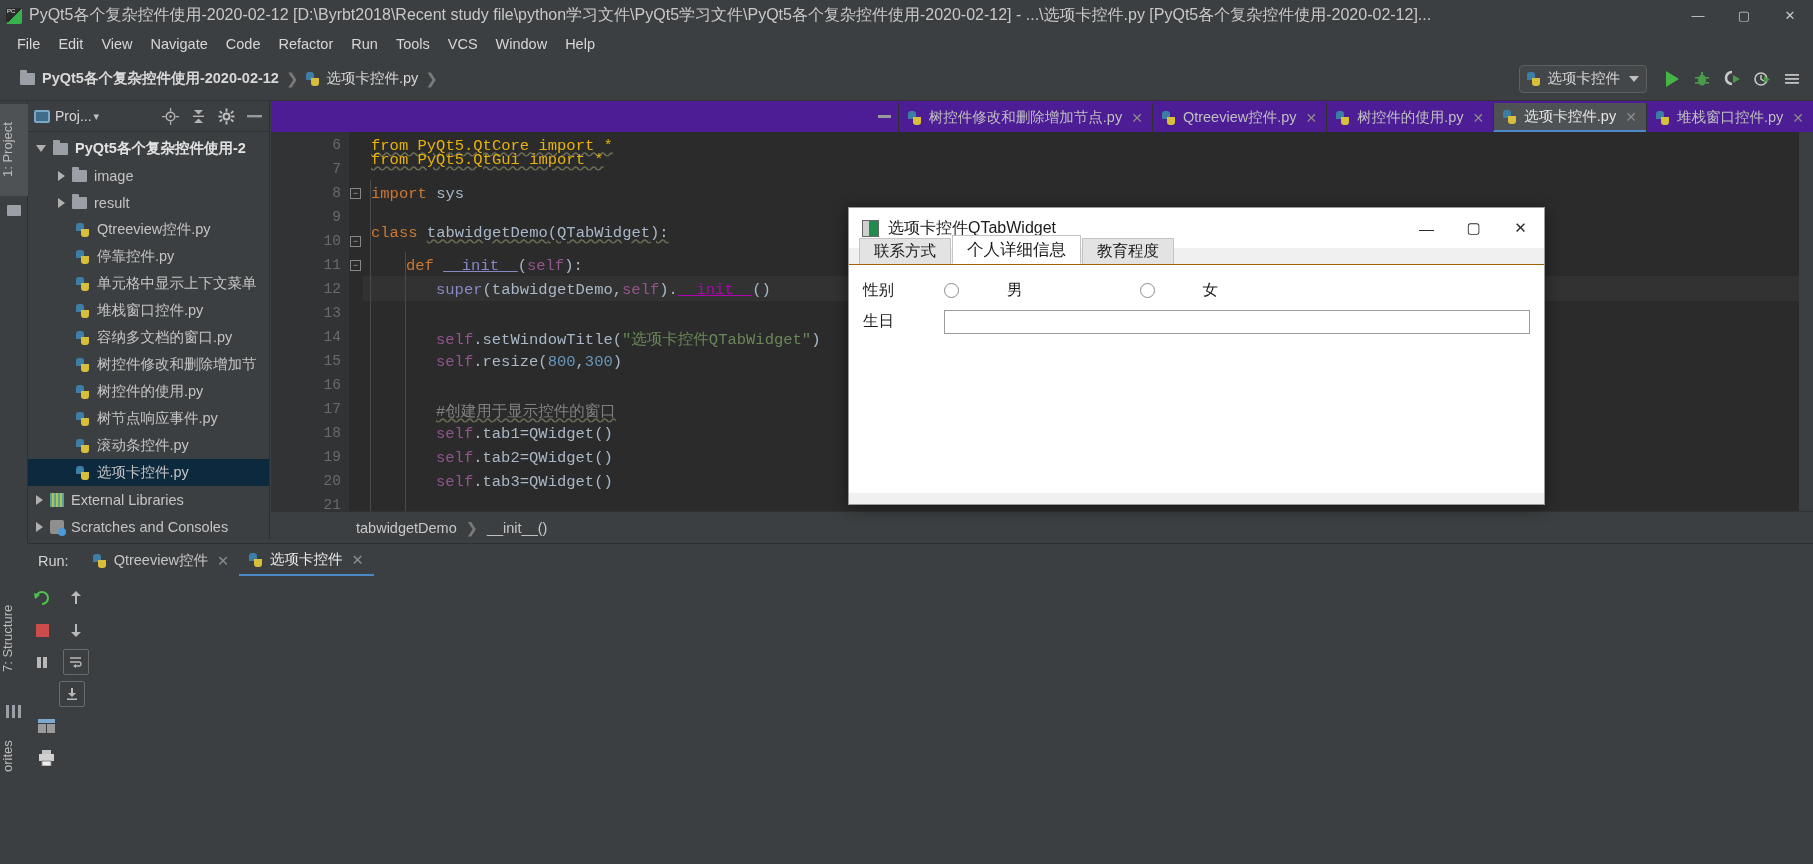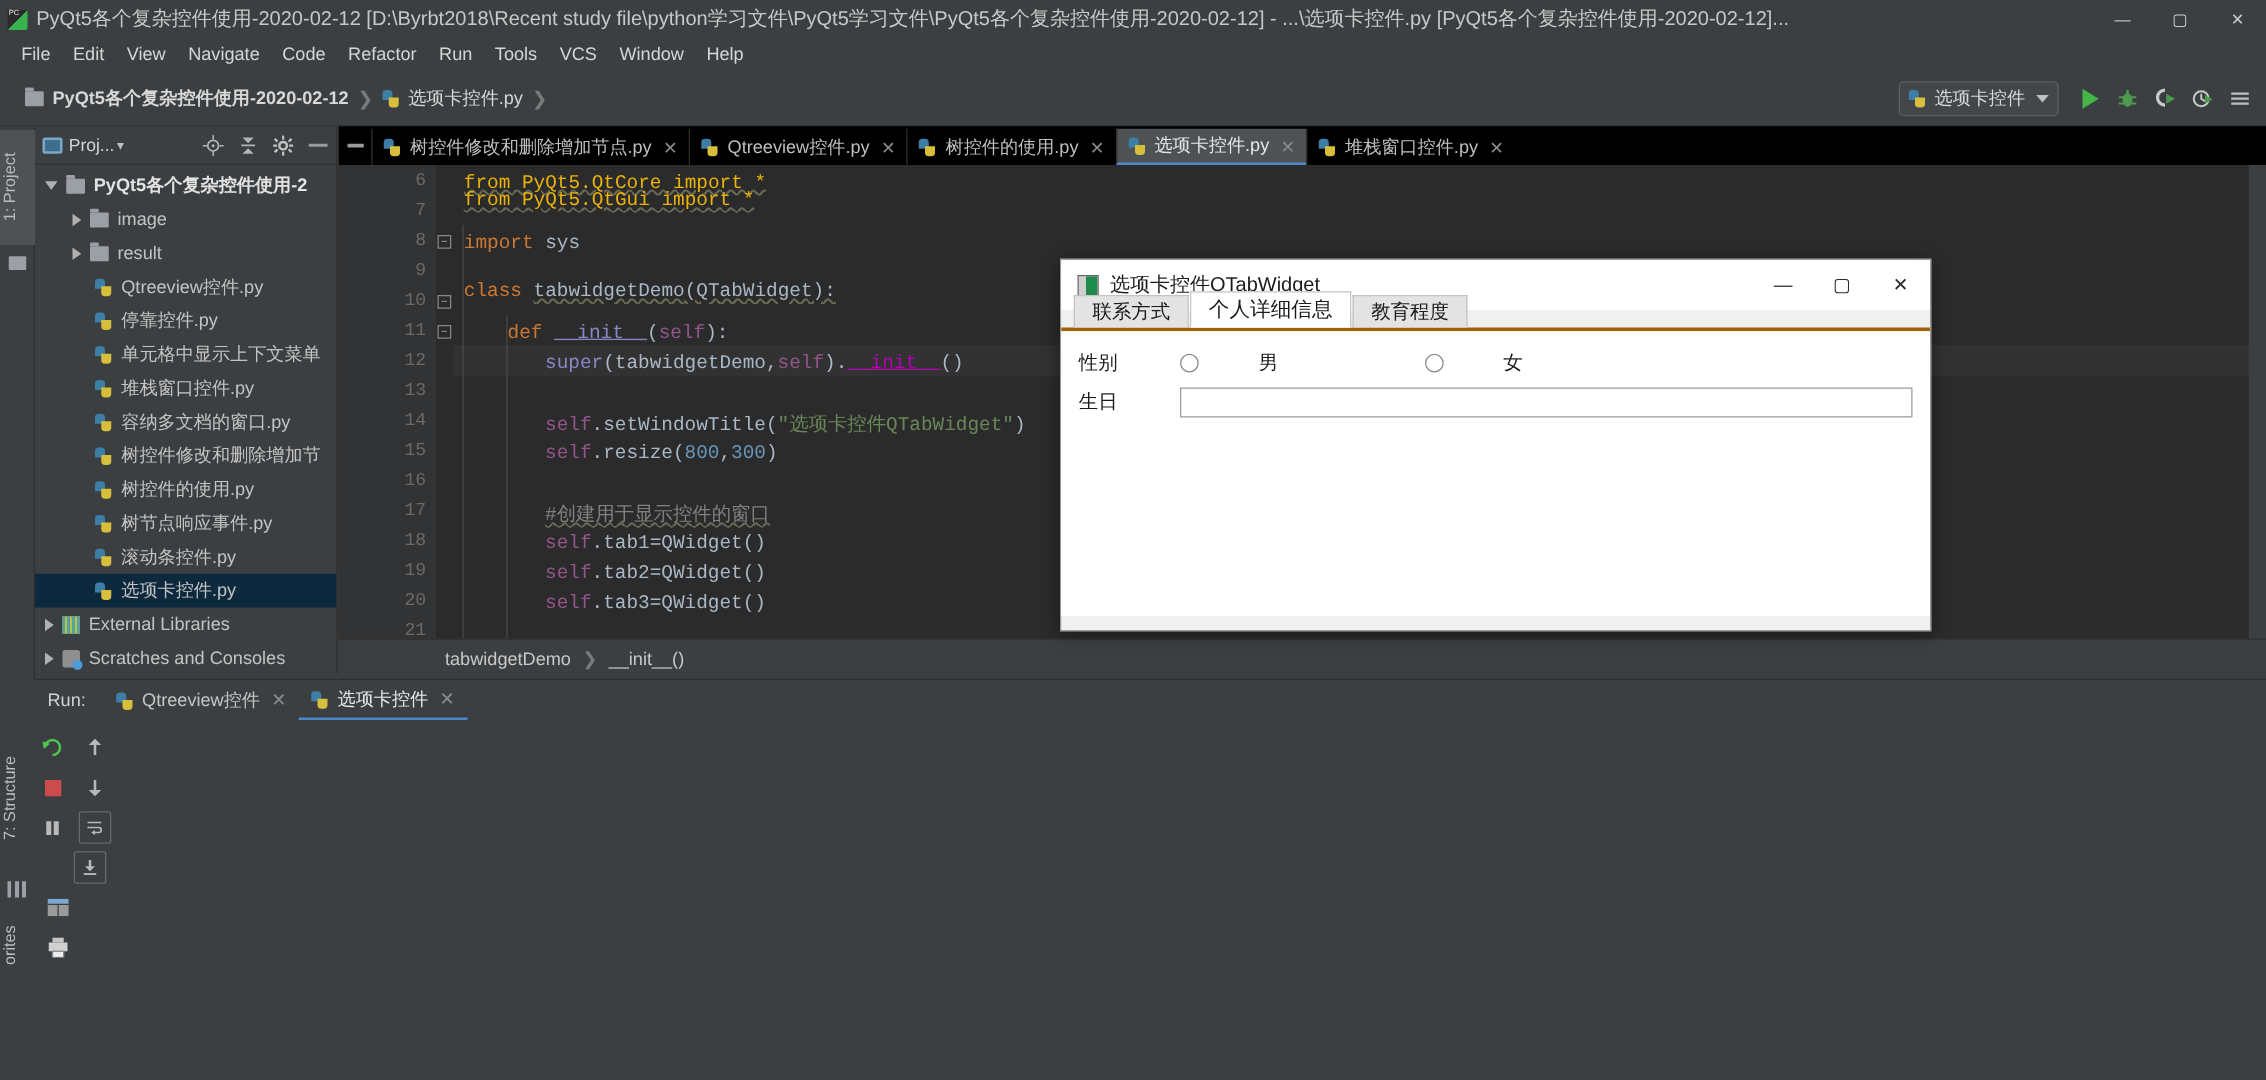--- a/index.html
+++ b/index.html
@@ -142,21 +142,21 @@
                 linear-gradient(#a8c94a,#a8c94a);
     background-blend-mode: normal;}
   .scratch-ico{width:14px;height:14px;margin-right:7px;flex:0 0 auto;
     background:#8f8f8f;border-radius:2px;position:relative;}
   .scratch-ico::after{content:"";position:absolute;right:-2px;bottom:-2px;width:8px;height:8px;
     border-radius:50%;background:#4c9bd6;}
 
   
   #editor-tabs {
     position: absolute; top: 101px; left: 271px; width: 1542px; height: 31px;
-    background: #000000; display: flex; align-items: flex-end;
+    background: #4c1d95; display: flex; align-items: flex-end; justify-content: flex-end;
   }
   .minus-box { width: 26px; height: 31px; display:flex;align-items:center;justify-content:center;}
   .minus-box .bar { width: 13px; height: 3px; background: #9a9a9a; }
   .etab {
     display: flex; align-items: center; height: 29px; padding: 0 9px 0 9px;
     border-left: 1px solid #2f2f2f; font-size: 14.5px; color: #bfbfbf;
     white-space: nowrap;
   }
   .etab.active { background: #4e5254; color: #e6e6e6; border-bottom: 2px solid #4a88c7; }
   .etab .x { margin-left: 9px; color: #8b8b8b; font-size: 14px; }
@@ -259,21 +259,21 @@
   #qt-titlebar .qt-ico {
     width: 17px; height: 17px; border:1px solid #666; margin-right: 9px;
     background: linear-gradient(90deg,#cfcfcf 40%, #1f8b4d 40%);
   }
   #qt-titlebar .qt-title { font-size: 16px; color: #1a1a1a; }
   #qt-titlebar .qt-wbtns { margin-left:auto; display:flex; height:40px; }
   .qt-wbtn { width: 47px; height: 40px; display:flex;align-items:center;justify-content:center;
              color:#2b2b2b; font-size: 15px; }
   #qt-tabbar {
     height: 17px; display:flex; align-items:flex-end; padding-left: 10px;
-    background: #f0f0f0; border-bottom: 3px solid #a16207;
+    background: #f0f0f0; border-bottom: 1px solid #a16207;
   }
   .qt-tab {
     height: 26px; padding: 0 14px; display:flex; align-items:center;
     font-size: 15.5px; color: #1a1a1a; background: #e3e3e3;
     border: 1px solid #c4c4c4; border-bottom: none; margin-right: 1px;
   }
   .qt-tab.active {
     background: #ffffff; height: 29px; font-size: 16.5px;
     border-bottom: 1px solid #ffffff; position: relative; z-index: 2;
   }

